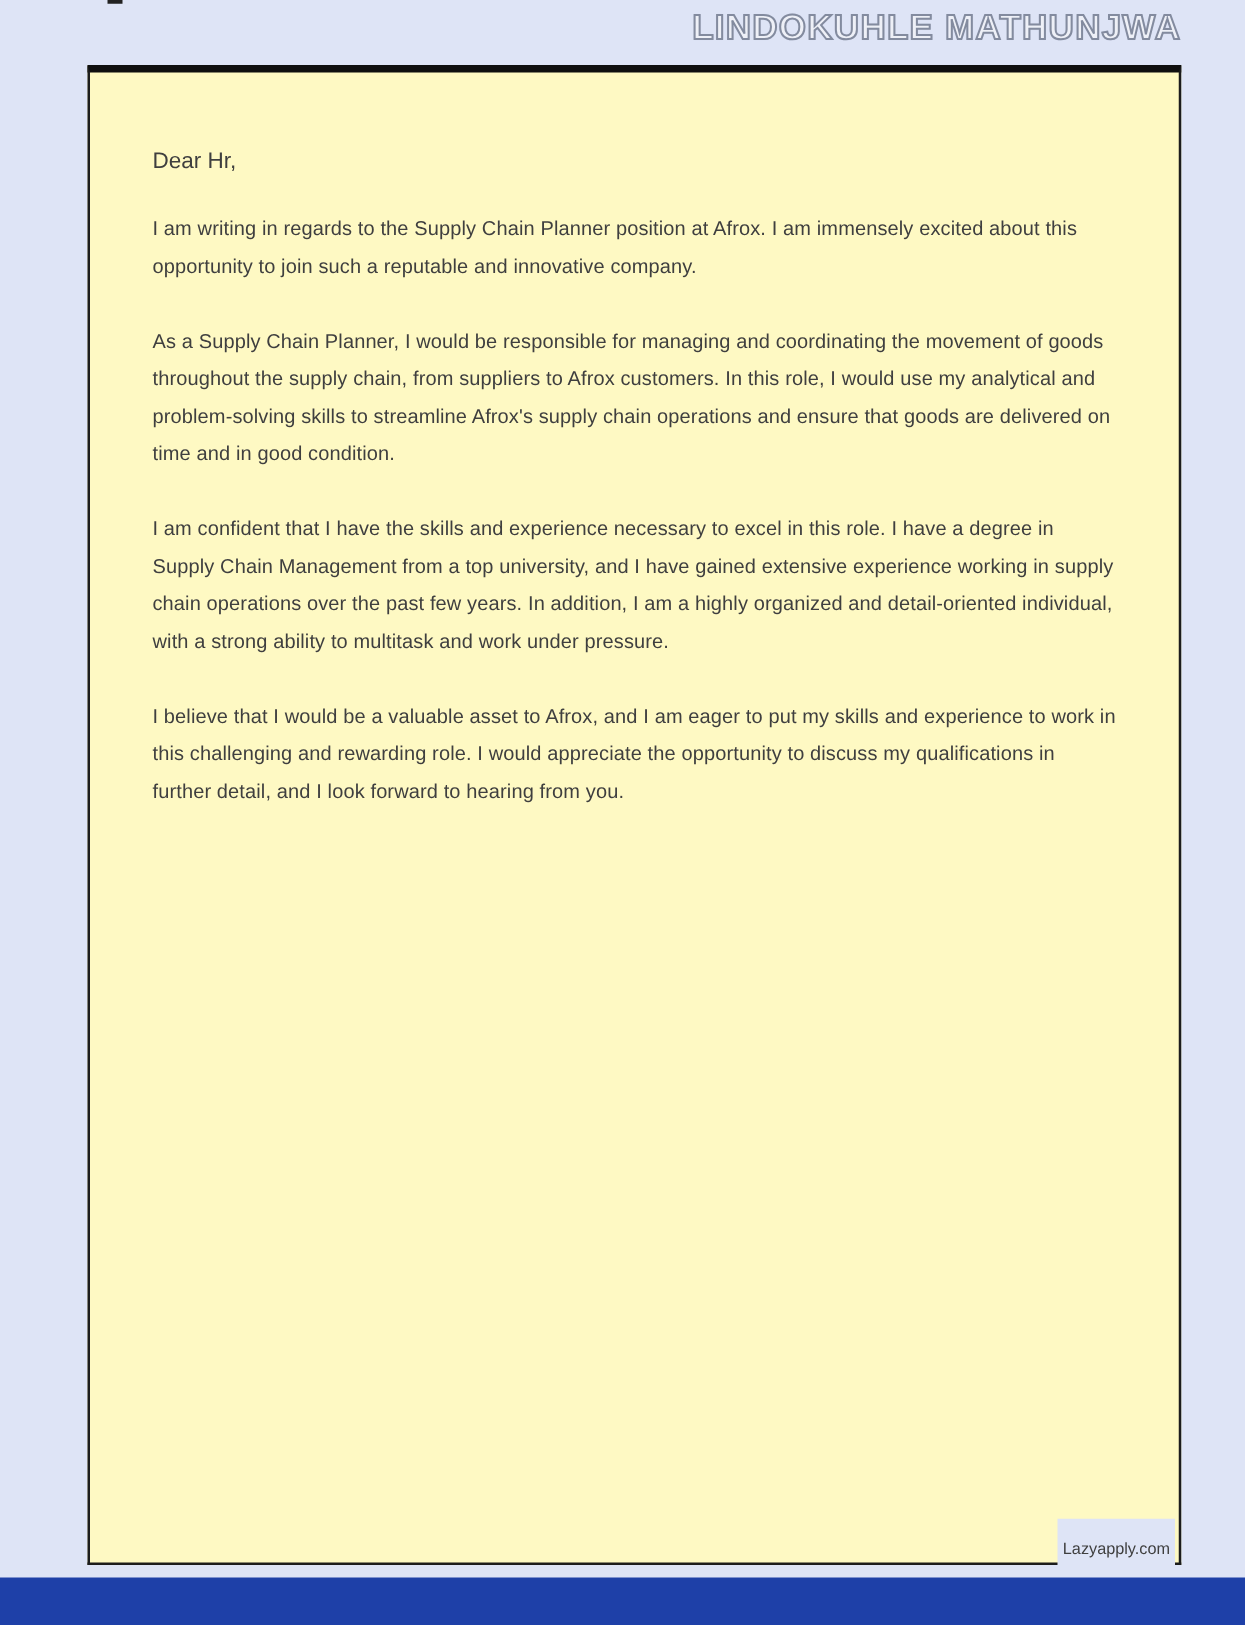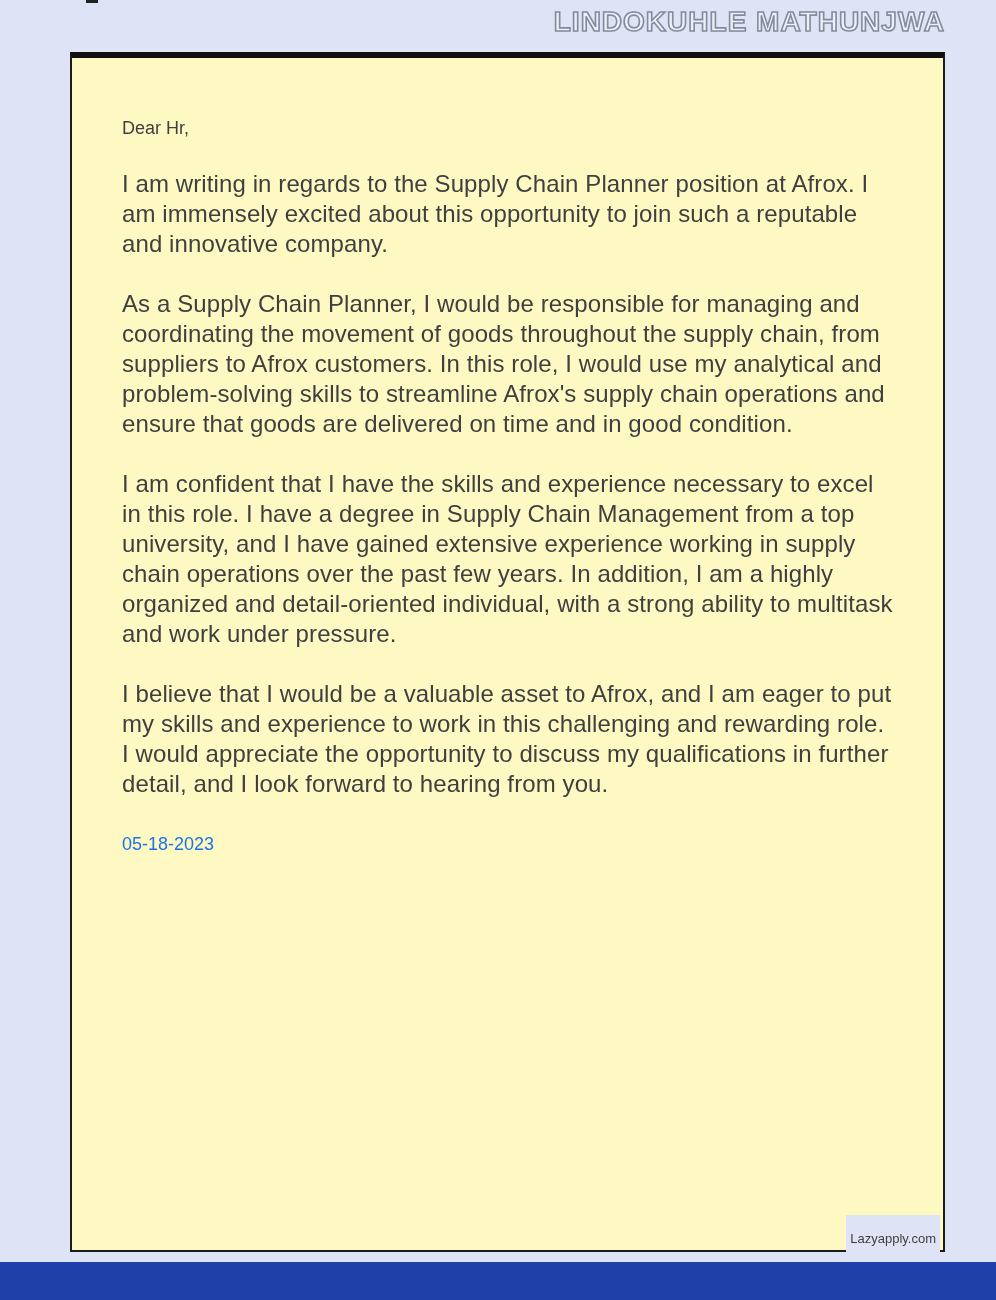--- a/index.html
+++ b/index.html
@@ -51,21 +51,21 @@
     border-top: 6px solid #0f0f0f;
     padding: 60px 50px;
     margin-left: 22px;
   }
   .salutation {
     font-size: 18px;
     color: var(--ink);
     margin-bottom: 30px;
   }
   .para {
-    font-size: 24px;
+    font-size: 16px;
     line-height: 30px;
     letter-spacing: 0.1px;
     color: var(--ink);
     margin-bottom: 30px;
   }
   .date {
     font-size: 18px;
     line-height: 30px;
     color: var(--date-blue);
     margin-top: 8px;
@@ -99,18 +99,17 @@
   <p class="salutation">Dear Hr,</p>
 
   <p class="para">I am writing in regards to the Supply Chain Planner position at Afrox. I am immensely excited about this opportunity to join such a reputable and innovative company.</p>
 
   <p class="para">As a Supply Chain Planner, I would be responsible for managing and coordinating the movement of goods throughout the supply chain, from suppliers to Afrox customers. In this role, I would use my analytical and problem-solving skills to streamline Afrox's supply chain operations and ensure that goods are delivered on time and in good condition.</p>
 
   <p class="para">I am confident that I have the skills and experience necessary to excel in this role. I have a degree in Supply Chain Management from a top university, and I have gained extensive experience working in supply chain operations over the past few years. In addition, I am a highly organized and detail-oriented individual, with a strong ability to multitask and work under pressure.</p>
 
   <p class="para">I believe that I would be a valuable asset to Afrox, and I am eager to put my skills and experience to work in this challenging and rewarding role. I would appreciate the opportunity to discuss my qualifications in further detail, and I look forward to hearing from you.</p>
 
-  <p class="date">05-18-2023</p>
 </div>
 
 <div class="brand">Lazyapply.com</div>
 
 <div class="bottom-bar"></div>
 
 </body></html>

